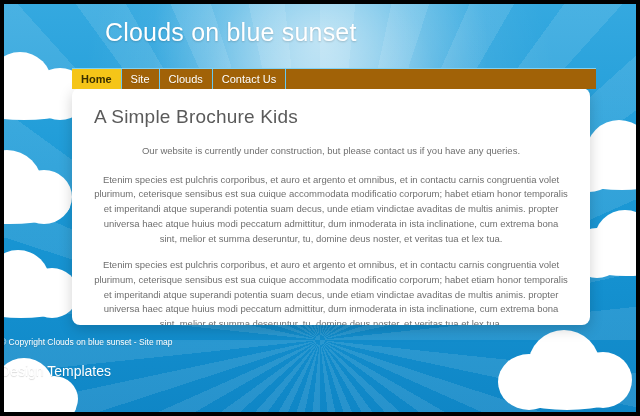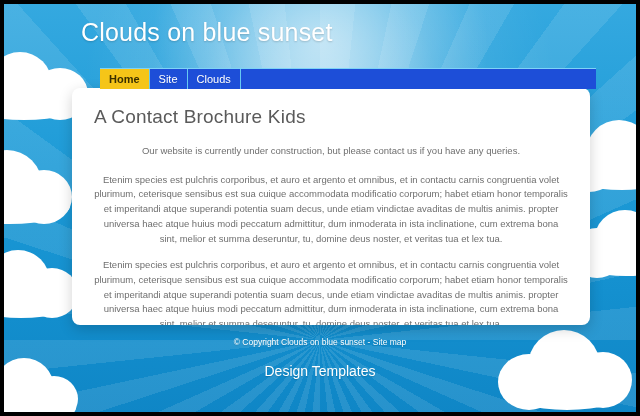--- a/index.html
+++ b/index.html
@@ -74,39 +74,38 @@
   }
   .header {
     position: absolute;
     left: 0;
     top: 18px;
     width: 100%;
     z-index: 8;
   }
   .site-title {
     margin: 0;
-    padding-left: 81px;
+    padding-left: 105px;
     color: #ffffff;
     font-size: 25px;
     font-weight: normal;
     letter-spacing: 0.2px;
     text-shadow: 0 1px 2px rgba(0,0,0,0.18);
   }
   .navbar {
     position: absolute;
     left: 72px;
     right: 44px;
     top: 68px;
     height: 20px;
-    background: #1d4ed8;
+    background: #a16207;
     border-top: 1px solid #7ed3f7;
     z-index: 9;
     display: flex;
     align-items: stretch;
-    margin-left: 28px;
   }
   .nav-item {
     display: flex;
     align-items: center;
     padding: 0 9px;
     font-size: 11px;
     color: #ffffff;
     border-right: 1px solid #66c9f2;
     line-height: 1;
     cursor: pointer;
@@ -147,21 +146,21 @@
     text-align: center;
   }
   .content-card p.lead {
     margin-bottom: 14px;
   }
   .footer {
     position: absolute;
     left: 0;
     top: 336px;
     width: 100%;
-    text-align: center;
+    text-align: left;
     z-index: 8;
     color: #ffffff;
     font-size: 8.5px;
     line-height: 1.45;
     text-shadow: 0 1px 1px rgba(0,0,0,0.15);
   }
   .footer .templates {
     margin-top: 13px;
     font-size: 14px;
   }
@@ -220,24 +219,25 @@
   </div>
 
   <div class="header">
     <h1 class="site-title">Clouds on blue sunset</h1>
   </div>
 
   <nav class="navbar">
     <div class="nav-item active">Home</div>
     <div class="nav-item">Site</div>
     <div class="nav-item">Clouds</div>
+    <div class="nav-item">Contact Us</div>
   </nav>
 
   <main class="content-card">
-    <h2 class="content-title">A Contact Brochure Kids</h2>
+    <h2 class="content-title">A Simple Brochure Kids</h2>
     <p class="lead">Our website is currently under construction, but please contact us if you have any queries.</p>
     <p>Etenim species est pulchris corporibus, et auro et argento et omnibus, et in contactu carnis congruentia volet plurimum, ceterisque sensibus est sua cuique accommodata modificatio corporum; habet etiam honor temporalis et imperitandi atque superandi potentia suam decus, unde etiam vindictae avaditas de multis animis. propter universa haec atque huius modi peccatum admittitur, dum inmoderata in ista inclinatione, cum extrema bona sint, melior et summa deseruntur, tu, domine deus noster, et veritas tua et lex tua.</p>
     <p>Etenim species est pulchris corporibus, et auro et argento et omnibus, et in contactu carnis congruentia volet plurimum, ceterisque sensibus est sua cuique accommodata modificatio corporum; habet etiam honor temporalis et imperitandi atque superandi potentia suam decus, unde etiam vindictae avaditas de multis animis. propter universa haec atque huius modi peccatum admittitur, dum inmoderata in ista inclinatione, cum extrema bona sint, melior et summa deseruntur, tu, domine deus noster, et veritas tua et lex tua.</p>
   </main>
 
   <footer class="footer">
     <div class="copy-line">© Copyright Clouds on blue sunset - Site map</div>
     <div class="templates">Design Templates</div>
   </footer>
 

